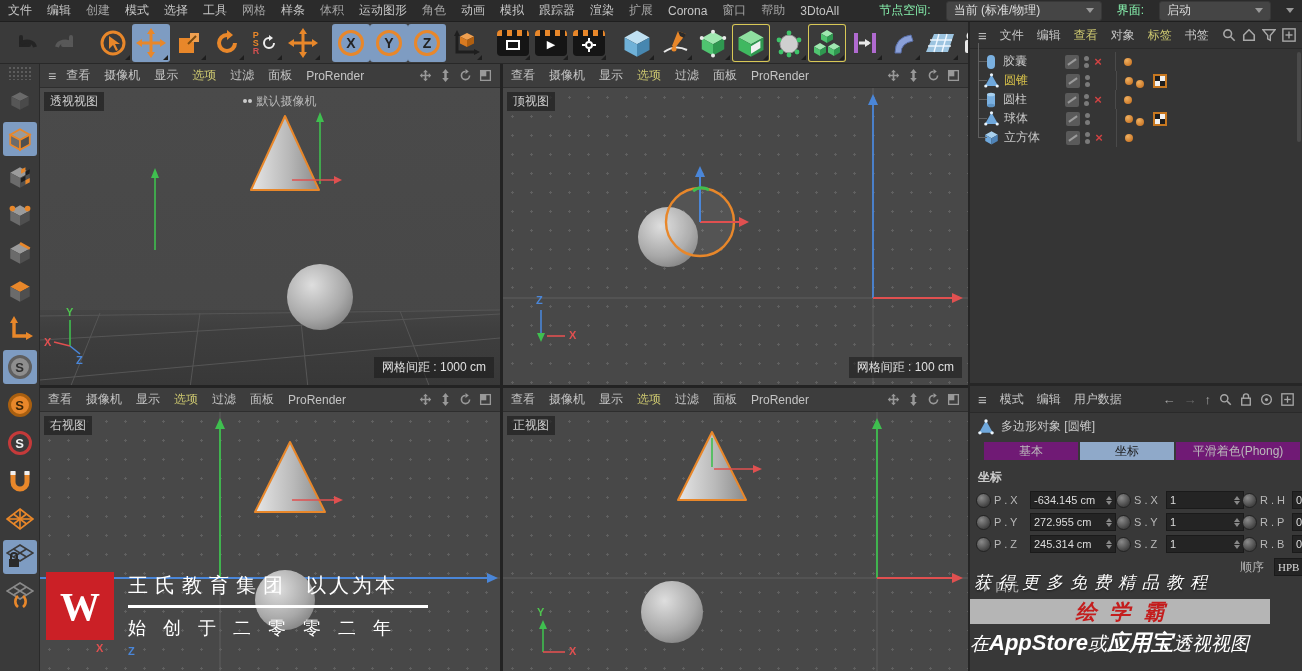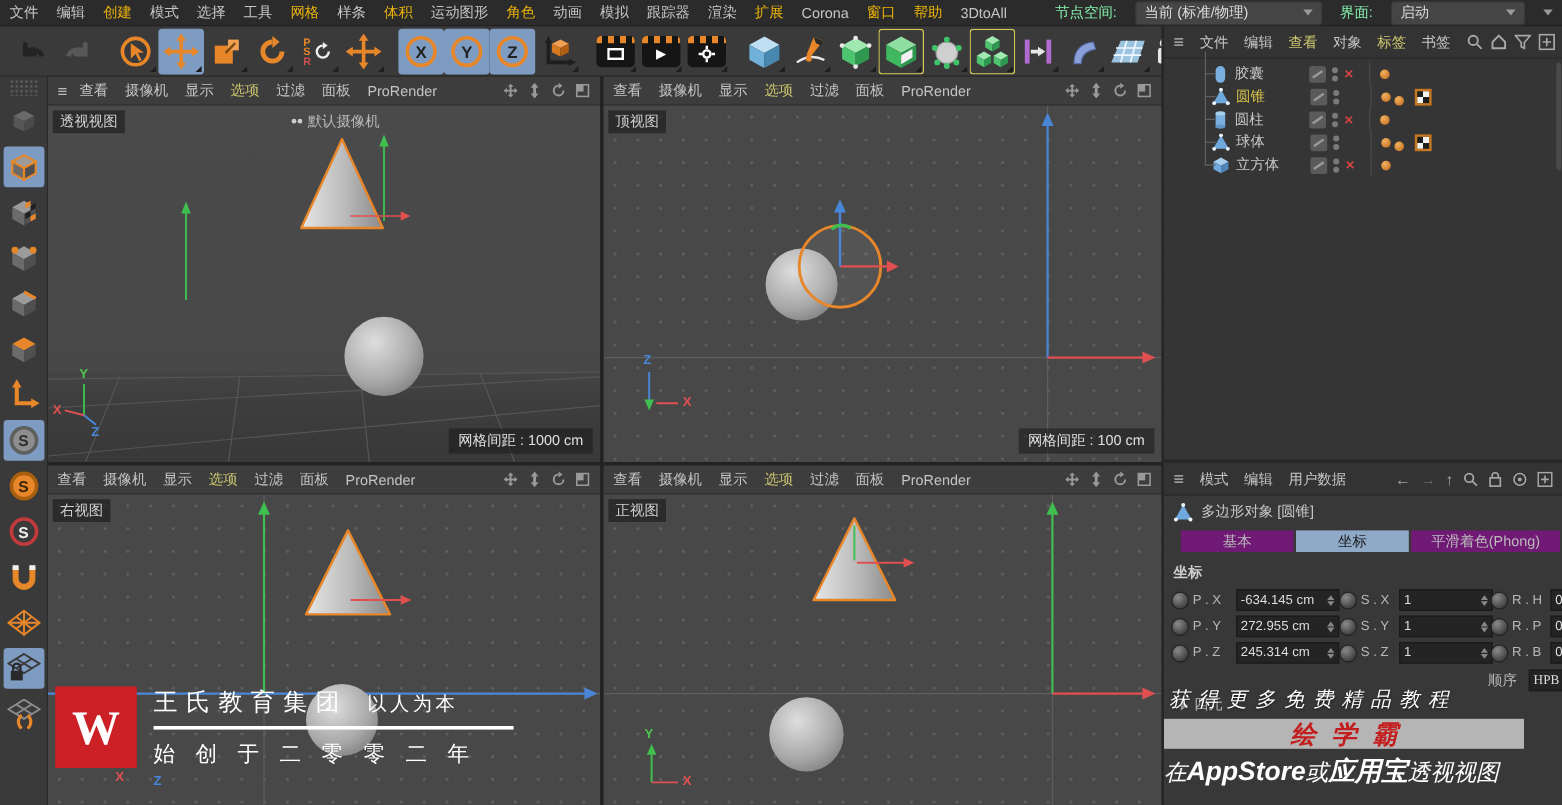--- a/index.html
+++ b/index.html
@@ -3,21 +3,21 @@
 <meta charset="utf-8">
 <style>
   html,body{margin:0;padding:0;background:#202020;}
   #app{position:relative;width:1302px;height:671px;overflow:hidden;background:#2e2e2e;
        font-family:"Liberation Sans","DejaVu Sans",sans-serif;color:#c8c8c8;font-size:12px;
        -webkit-font-smoothing:antialiased;}
   
   .menubar{position:absolute;left:0;top:0;width:1302px;height:22px;background:#2b2b2b;
            border-bottom:1px solid #1f1f1f;display:flex;align-items:center;padding:0 8px;box-sizing:border-box;gap:15px;}
   .menubar .mi{color:#c6c6c6;cursor:default;white-space:nowrap;}
-  .menubar .mi.accent{color:#eab308;text-align:center;}
+  .menubar .mi.accent{color:#a3a3a3;text-align:center;}
   .menubar .spacer{flex:1;}
   .mb-label{color:#86efac;}
   .dd{background:#454545;border:1px solid #383838;border-radius:3px;color:#ddd;display:flex;
       align-items:center;justify-content:space-between;gap:8px;padding:1px 7px;height:16px;}
   .chev{width:0;height:0;border-left:4px solid transparent;border-right:4px solid transparent;border-top:5px solid #9a9a9a;}
   
   .toolbar{position:absolute;left:0;top:22px;width:968px;height:42px;background:#3a3a3a;
            border-bottom:1px solid #282828;display:flex;align-items:center;padding-left:4px;box-sizing:border-box;}
   .grip{width:8px;height:34px;margin-right:4px;background-image:radial-gradient(#5c5c5c 1px,transparent 1.2px);background-size:4px 4px;}
   .tb{width:38px;height:38px;border-radius:3px;display:flex;align-items:center;justify-content:center;position:relative;flex:none;}
@@ -57,32 +57,32 @@
   .grid-note{position:absolute;bottom:7px;right:6px;background:rgba(25,25,25,0.55);padding:2px 8px;color:#e0e0e0;z-index:5;}
   .lay{position:absolute;left:0;top:0;z-index:2;}
   .sphere{position:absolute;border-radius:50%;background:radial-gradient(circle at 38% 32%,#dedede,#a8a8a8 55%,#6e6e6e 95%);z-index:3;}
   .ground{position:absolute;left:0;right:0;bottom:0;height:75px;background:linear-gradient(#444 0,#3e3e3e 30%,#383838 100%);z-index:1;}
   
   .wm-left{position:absolute;left:6px;top:160px;z-index:6;display:flex;gap:14px;align-items:flex-start;color:#fff;}
   .wm-logo{width:68px;height:68px;background:#cb2026;display:flex;align-items:center;justify-content:center;flex:none;}
   .wm-logo span{color:#fff;font-size:40px;font-weight:bold;font-family:"Liberation Serif","DejaVu Serif",serif;}
   .wm-text .row1{display:flex;align-items:baseline;gap:16px;}
   .wm-brand{font-size:20px;letter-spacing:7px;white-space:nowrap;}
-  .wm-slogan{font-size:16px;letter-spacing:3px;}
+  .wm-slogan{font-size:20px;letter-spacing:3px;}
   .wm-line{height:3px;background:#fff;margin:6px 0 8px 0;width:300px;}
   .wm-founded{font-size:18px;letter-spacing:17px;white-space:nowrap;}
   
   .rpanel{position:absolute;left:968px;top:22px;width:334px;height:649px;background:#353535;border-left:2px solid #262626;
           box-sizing:border-box;overflow:hidden;}
   .om-header,.am-header{height:26px;background:#333;display:flex;align-items:center;gap:13px;padding:0 8px;border-bottom:1px solid #2a2a2a;}
   .om-header .mi,.am-header .mi{color:#c6c6c6;white-space:nowrap;}
   .om-header .mi.accent{color:#cbc66f;}
   .hicons{margin-left:auto;display:flex;gap:6px;align-items:center;}
   .burger{color:#bbb;font-size:15px;}
-  .om-tree{position:absolute;left:0;top:30px;right:16px;padding-left:26px;}
+  .om-tree{position:absolute;left:0;top:30px;right:16px;}
   .orow{height:19px;display:flex;align-items:center;position:relative;padding-left:14px;}
   .orow .elbow{position:absolute;left:8px;top:-9px;width:8px;height:18px;border-left:1px solid #606060;border-bottom:1px solid #606060;}
   .orow .oname{width:62px;margin-left:5px;color:#c8c8c8;white-space:nowrap;overflow:hidden;}
   .orow.sel .oname{color:#d8c24a;}
   .pencilbox{width:14px;height:14px;background:#5a5a5a;border-radius:2px;position:relative;flex:none;}
   .pencilbox:after{content:"";position:absolute;left:2px;top:6px;width:10px;height:2px;background:#9a9a9a;transform:rotate(-35deg);}
   .vdots{display:flex;flex-direction:column;gap:2px;margin-left:5px;flex:none;}
   .vdots i{width:5px;height:5px;border-radius:50%;background:#7a7a7a;}
   .redx{color:#d04343;font-weight:bold;font-size:13px;width:14px;text-align:center;margin-left:2px;}
   .tagzone{display:flex;align-items:center;gap:3px;margin-left:10px;border-left:1px solid #4a4a4a;padding-left:8px;height:100%;}

